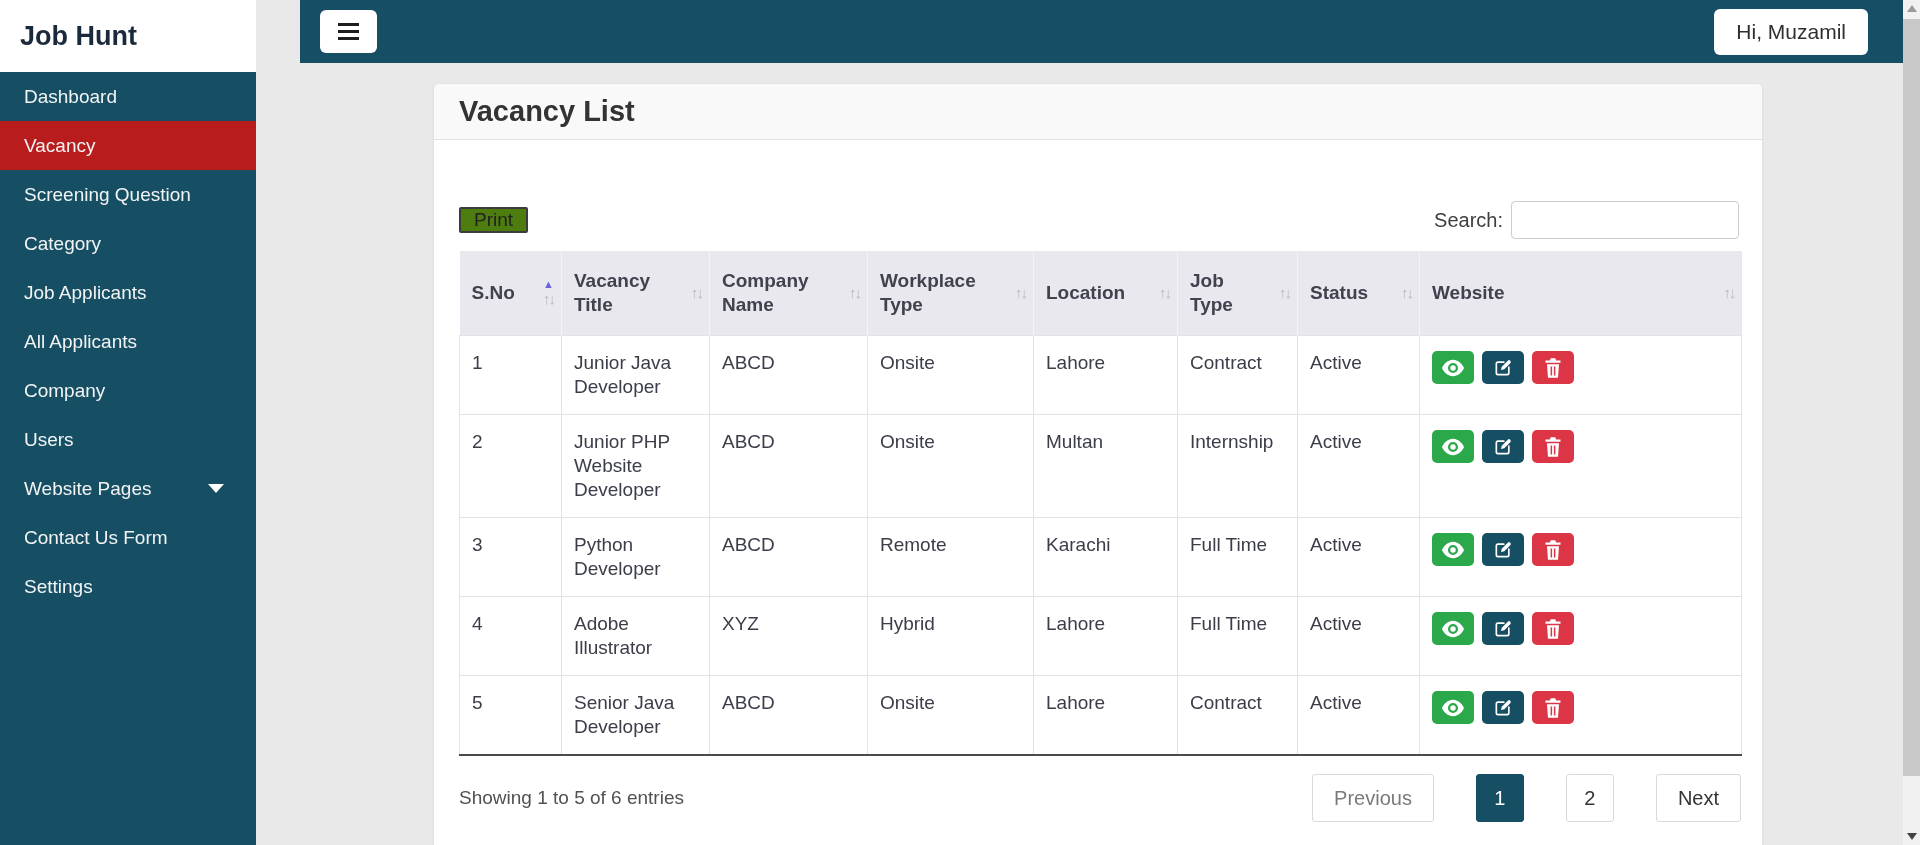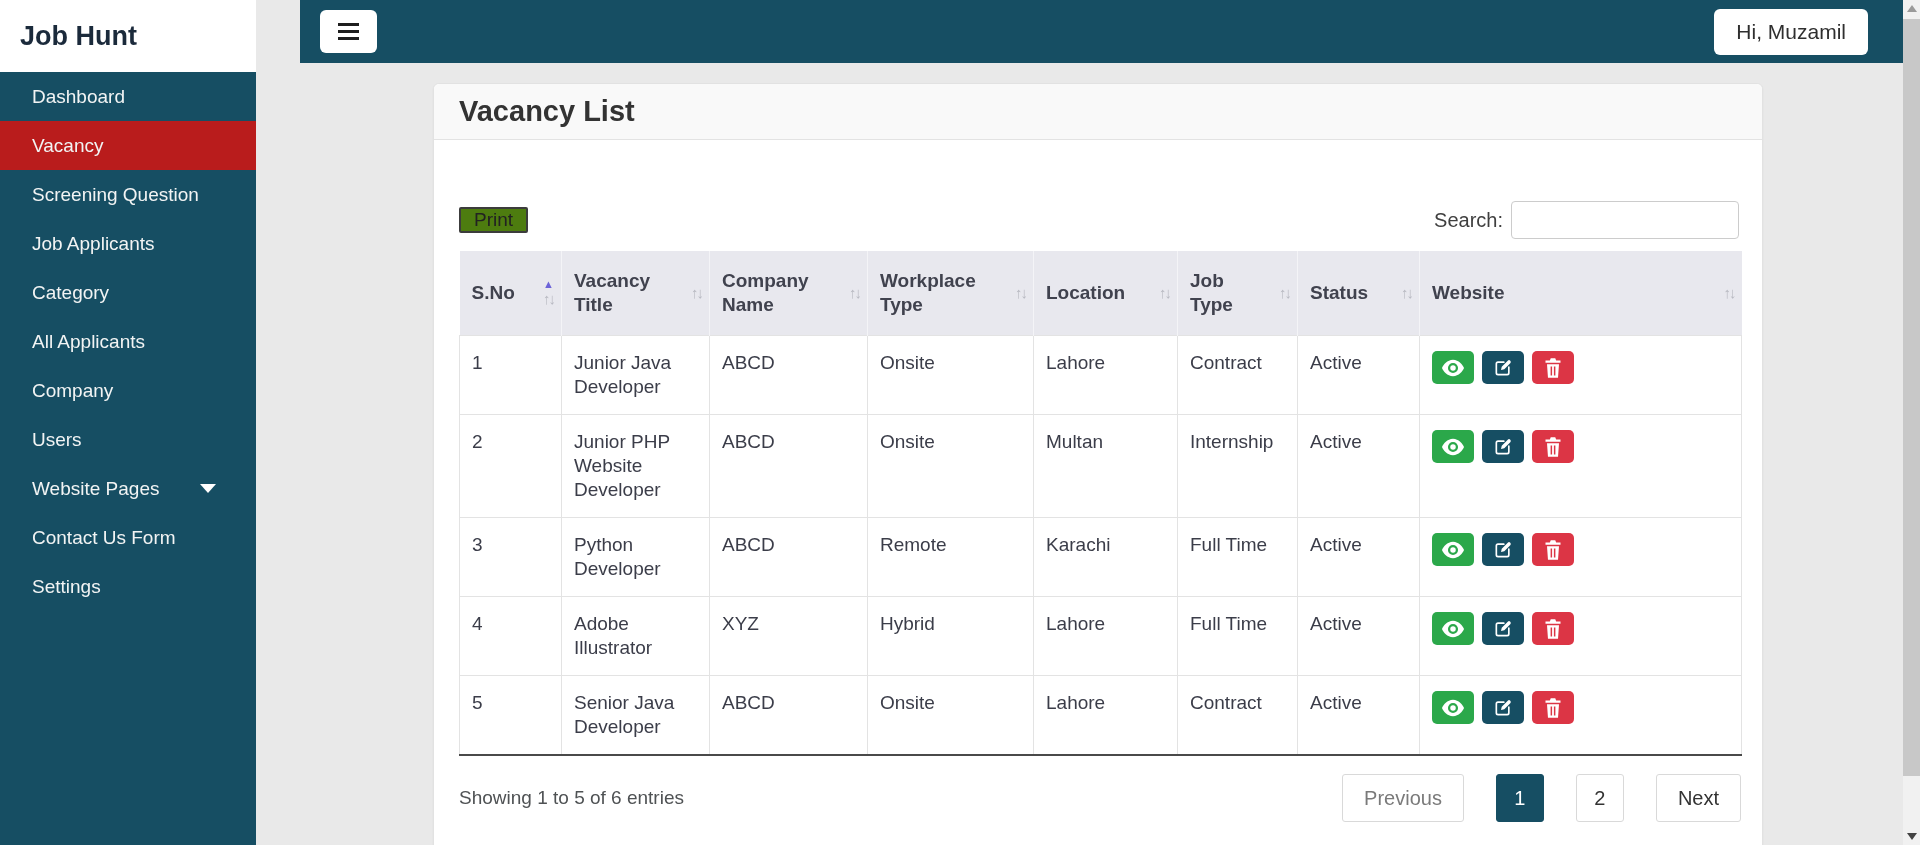--- a/index.html
+++ b/index.html
@@ -15,21 +15,21 @@
     position: fixed; left: 0; top: 0; width: 256px; height: 845px;
     background: #164e63; z-index: 10;
   }
   .brand {
     height: 72px; background: #ffffff; color: #1b2a3b;
     font-size: 27px; font-weight: 700;
     display: flex; align-items: center; padding-left: 20px;
   }
   .nav-item {
     height: 49px; display: flex; align-items: center;
-    padding: 0 32px; color: #f2f4f4; font-size: 19px;
+    padding: 0 24px; color: #f2f4f4; font-size: 19px;
     cursor: pointer;
   }
   .nav-item.active { background: #b91c1c; }
   .caret-down {
     margin-left: auto; margin-right: 8px;
     width: 0; height: 0;
     border-left: 8px solid transparent;
     border-right: 8px solid transparent;
     border-top: 9px solid #ffffff;
   }
@@ -127,21 +127,21 @@
   .icon-btn.view { background: #2ba84a; }
   .icon-btn.edit { background: #164e63; }
   .icon-btn.delete { background: #dc3545; }
 
   
   .table-footer {
     margin-top: 18px; display: flex; justify-content: space-between; align-items: center;
     width: 1282px;
   }
   .info-text { font-size: 19px; color: #4f5254; }
-  .pagination { display: flex; gap: 32px; align-items: center; }
+  .pagination { display: flex; gap: 42px; align-items: center; }
   .page-btn {
     min-width: 48px; height: 48px; background: #ffffff;
     border: 1px solid #d9d9d9; border-radius: 3px;
     font-size: 20px; color: #333333; cursor: pointer; padding: 0 21px;
     display: inline-flex; align-items: center; justify-content: center;
     font-family: "Liberation Sans", sans-serif;
   }
   .page-btn.prev { color: #7a7a7a; }
   .page-btn.num { padding: 0; }
   .page-btn.active { background: #164e63; border-color: #164e63; color: #ffffff; }
@@ -171,24 +171,24 @@
     <div class="nav-item">
         <span>Dashboard</span>
       </div>
     <div class="nav-item active">
         <span>Vacancy</span>
       </div>
     <div class="nav-item">
         <span>Screening Question</span>
       </div>
     <div class="nav-item">
+        <span>Category</span>
+      </div>
+    <div class="nav-item">
         <span>Job Applicants</span>
-      </div>
-    <div class="nav-item">
-        <span>Category</span>
       </div>
     <div class="nav-item">
         <span>All Applicants</span>
       </div>
     <div class="nav-item">
         <span>Company</span>
       </div>
     <div class="nav-item">
         <span>Users</span>
       </div>

